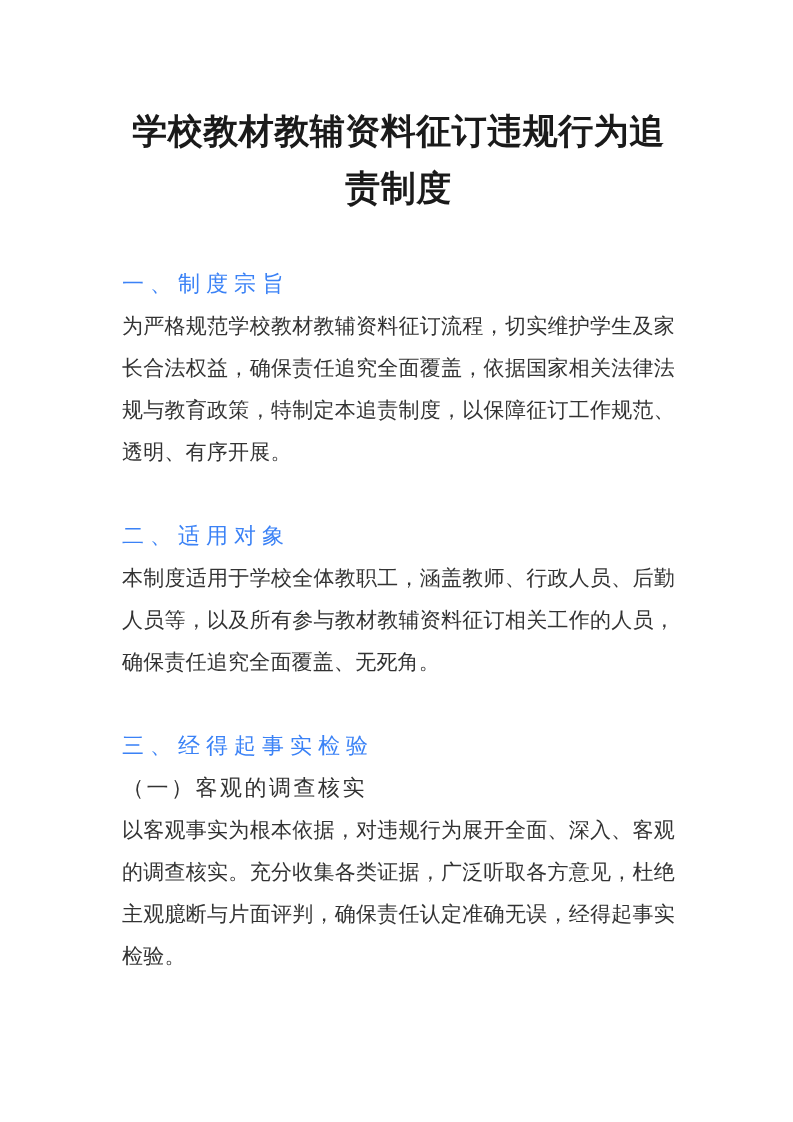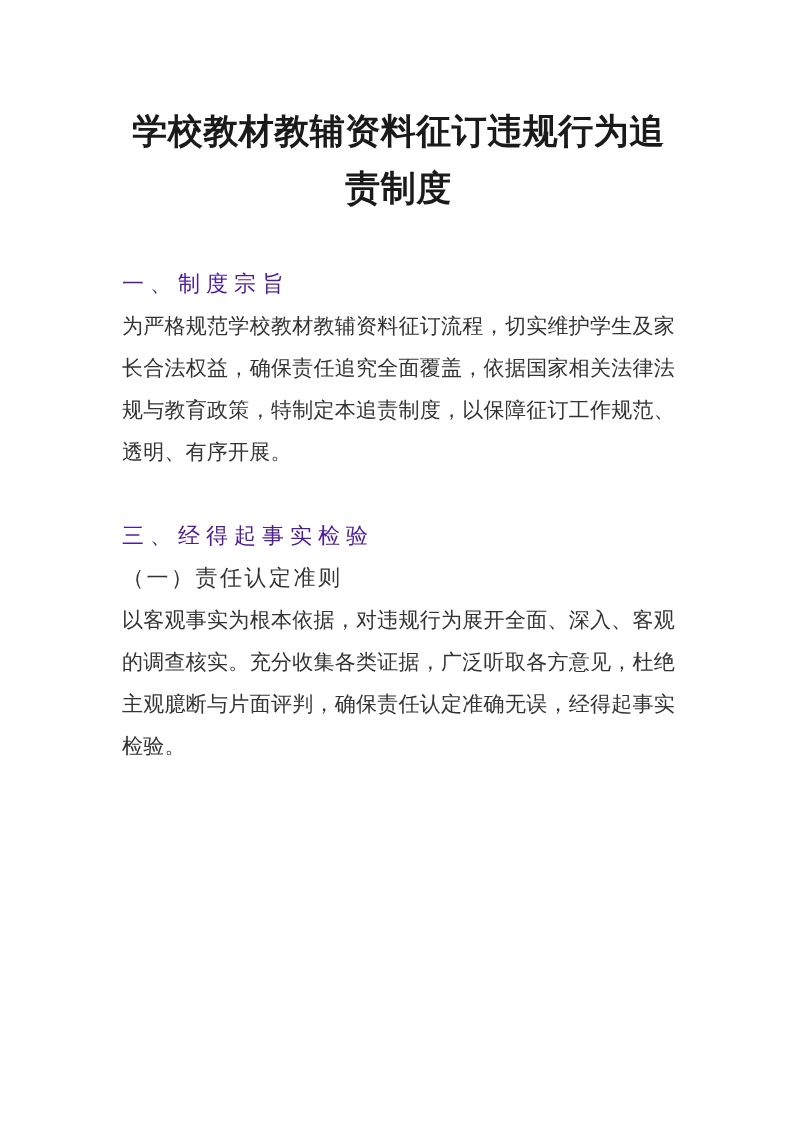--- a/index.html
+++ b/index.html
@@ -28,21 +28,21 @@
     text-align: center;
     color: #1a1a1a;
   }
   .doc-section {
     margin: 0 0 42px 0;
   }
   .section-heading {
     font-size: 22px;
     line-height: 42px;
     letter-spacing: 6px;
-    color: #4c1d95;
+    color: #3b82f6;
   }
   .sub-heading {
     font-size: 22px;
     line-height: 42px;
     letter-spacing: 2.5px;
     color: #333333;
   }
   .para {
     margin: 0;
     font-size: 21px;
@@ -58,20 +58,24 @@
 
 <div class="page">
 
   <h1 class="doc-title">学校教材教辅资料征订违规行为追责制度</h1>
 
   <div class="doc-section">
     <div class="section-heading">一、制度宗旨</div>
     <p class="para">为严格规范学校教材教辅资料征订流程，切实维护学生及家长合法权益，确保责任追究全面覆盖，依据国家相关法律法规与教育政策，特制定本追责制度，以保障征订工作规范、透明、有序开展。</p>
   </div>
 
+  <div class="doc-section">
+    <div class="section-heading">二、适用对象</div>
+    <p class="para">本制度适用于学校全体教职工，涵盖教师、行政人员、后勤人员等，以及所有参与教材教辅资料征订相关工作的人员，确保责任追究全面覆盖、无死角。</p>
+  </div>
 
   <div class="doc-section">
     <div class="section-heading">三、经得起事实检验</div>
-    <div class="sub-heading">（一）责任认定准则</div>
+    <div class="sub-heading">（一）客观的调查核实</div>
     <p class="para">以客观事实为根本依据，对违规行为展开全面、深入、客观的调查核实。充分收集各类证据，广泛听取各方意见，杜绝主观臆断与片面评判，确保责任认定准确无误，经得起事实检验。</p>
   </div>
 
 </div>
 
 </body></html>

